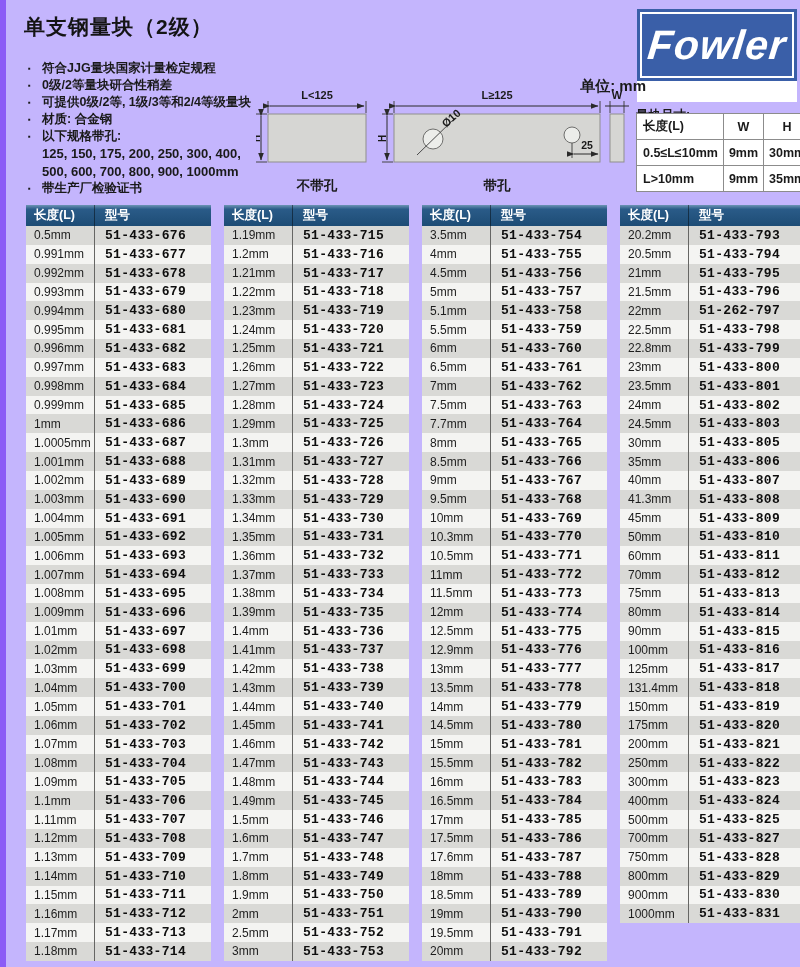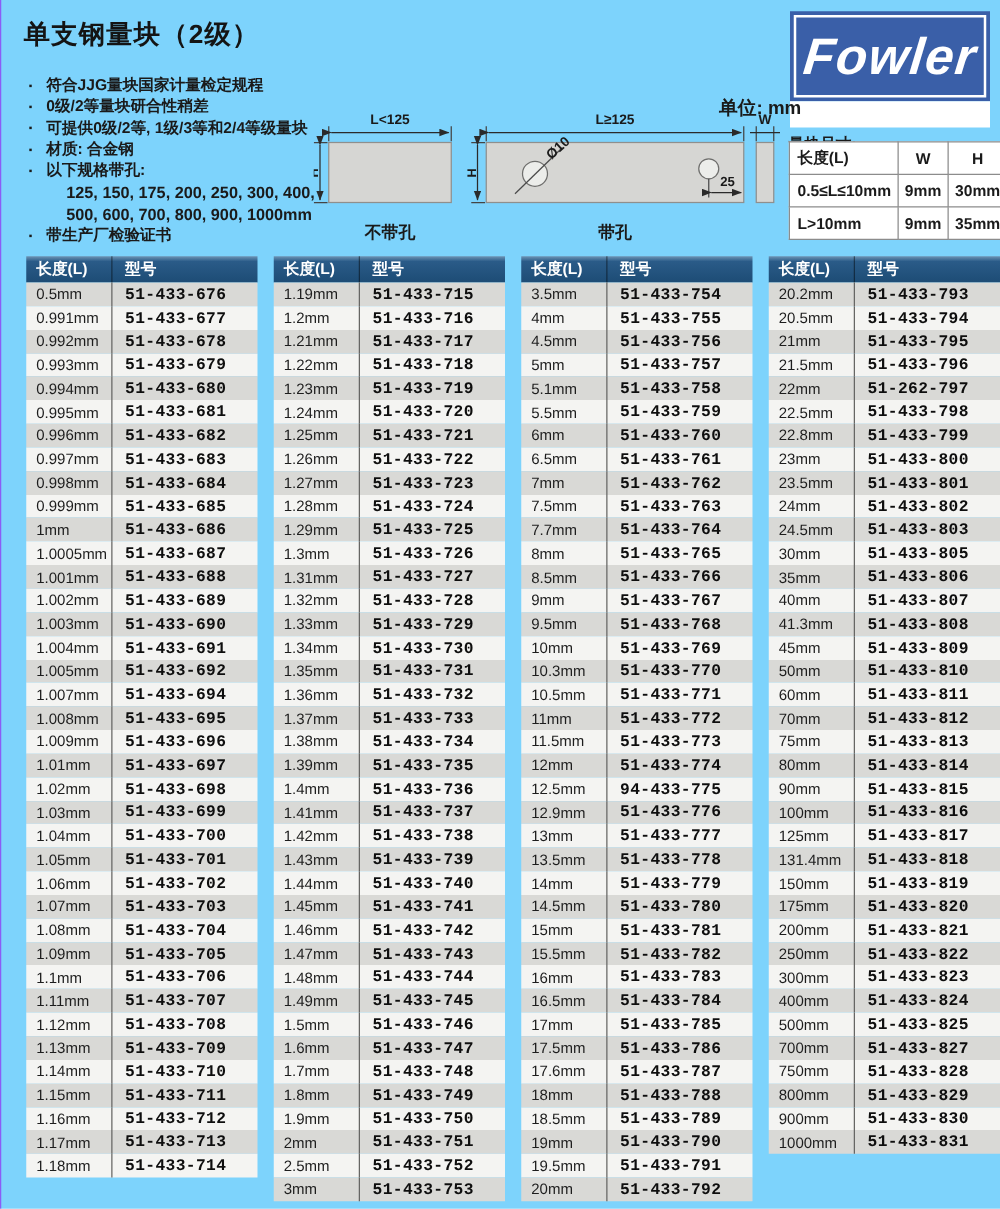--- a/index.html
+++ b/index.html
@@ -2,21 +2,21 @@
 <html><head>
 <meta charset="utf-8">
 <style>
   html,body{margin:0;padding:0;}
   body{
     width:800px;height:967px;position:relative;overflow:hidden;
     background:#f7f7f5;
     font-family:"Liberation Sans",sans-serif;
     -webkit-font-smoothing:antialiased;
   }
-  .page{position:absolute;inset:0;background:#7dd3fc;border-left:1px solid #8b5cf6;padding-left:28px;}
+  .page{position:absolute;inset:0;background:#c4b5fd;border-left:6px solid #8b5cf6;padding-left:28px;}
 
   
   .title{
     position:absolute;left:18px;top:13px;
     font-size:21px;font-weight:bold;color:#141414;letter-spacing:1px;
   }
   .logo{
     position:absolute;left:631px;top:9px;width:160px;height:72px;
     display:flex;align-items:center;justify-content:center;
   }
@@ -24,21 +24,21 @@
   .logo-text{
     position:relative;color:#fff;font-weight:bold;font-style:italic;
     font-size:41px;letter-spacing:1px;transform:skewX(-6deg);
     font-family:"Liberation Sans",sans-serif;line-height:1;
   }
   .logo-strip{position:absolute;left:631px;top:81px;width:160px;height:21px;background:#ffffff;}
 
   .features{position:absolute;left:22px;top:60px;width:250px;}
   .feat{display:flex;font-size:12.5px;font-weight:bold;color:#1a1a1a;line-height:17px;}
   .bullet{width:14px;font-size:8px;line-height:17px;}
-  .feat-sub{margin-left:30px;font-size:13px;font-weight:bold;color:#1a1a1a;line-height:17.5px;}
+  .feat-sub{margin-left:14px;font-size:13px;font-weight:bold;color:#1a1a1a;line-height:17.5px;}
 
   .unit-note{
     position:absolute;left:530px;top:77px;width:110px;text-align:right;
     font-size:15px;font-weight:bold;color:#1a1a1a;
   }
 
   .diagram{position:absolute;left:250px;top:86px;}
   .diagram text{font-family:"Liberation Sans",sans-serif;fill:#1a1a1a;}
 
   
@@ -256,20 +256,24 @@
           </div>
           <div class="trow">
             <span class="td-len">1.004mm</span>
             <span class="td-model">51-433-691</span>
           </div>
           <div class="trow">
             <span class="td-len">1.005mm</span>
             <span class="td-model">51-433-692</span>
           </div>
           <div class="trow">
+            <span class="td-len">1.006mm</span>
+            <span class="td-model">51-433-693</span>
+          </div>
+          <div class="trow">
             <span class="td-len">1.007mm</span>
             <span class="td-model">51-433-694</span>
           </div>
           <div class="trow">
             <span class="td-len">1.008mm</span>
             <span class="td-model">51-433-695</span>
           </div>
           <div class="trow">
             <span class="td-len">1.009mm</span>
             <span class="td-model">51-433-696</span>
@@ -597,21 +601,21 @@
           <div class="trow">
             <span class="td-len">11.5mm</span>
             <span class="td-model">51-433-773</span>
           </div>
           <div class="trow">
             <span class="td-len">12mm</span>
             <span class="td-model">51-433-774</span>
           </div>
           <div class="trow">
             <span class="td-len">12.5mm</span>
-            <span class="td-model">94-433-775</span>
+            <span class="td-model">51-433-775</span>
           </div>
           <div class="trow">
             <span class="td-len">12.9mm</span>
             <span class="td-model">51-433-776</span>
           </div>
           <div class="trow">
             <span class="td-len">13mm</span>
             <span class="td-model">51-433-777</span>
           </div>
           <div class="trow">

